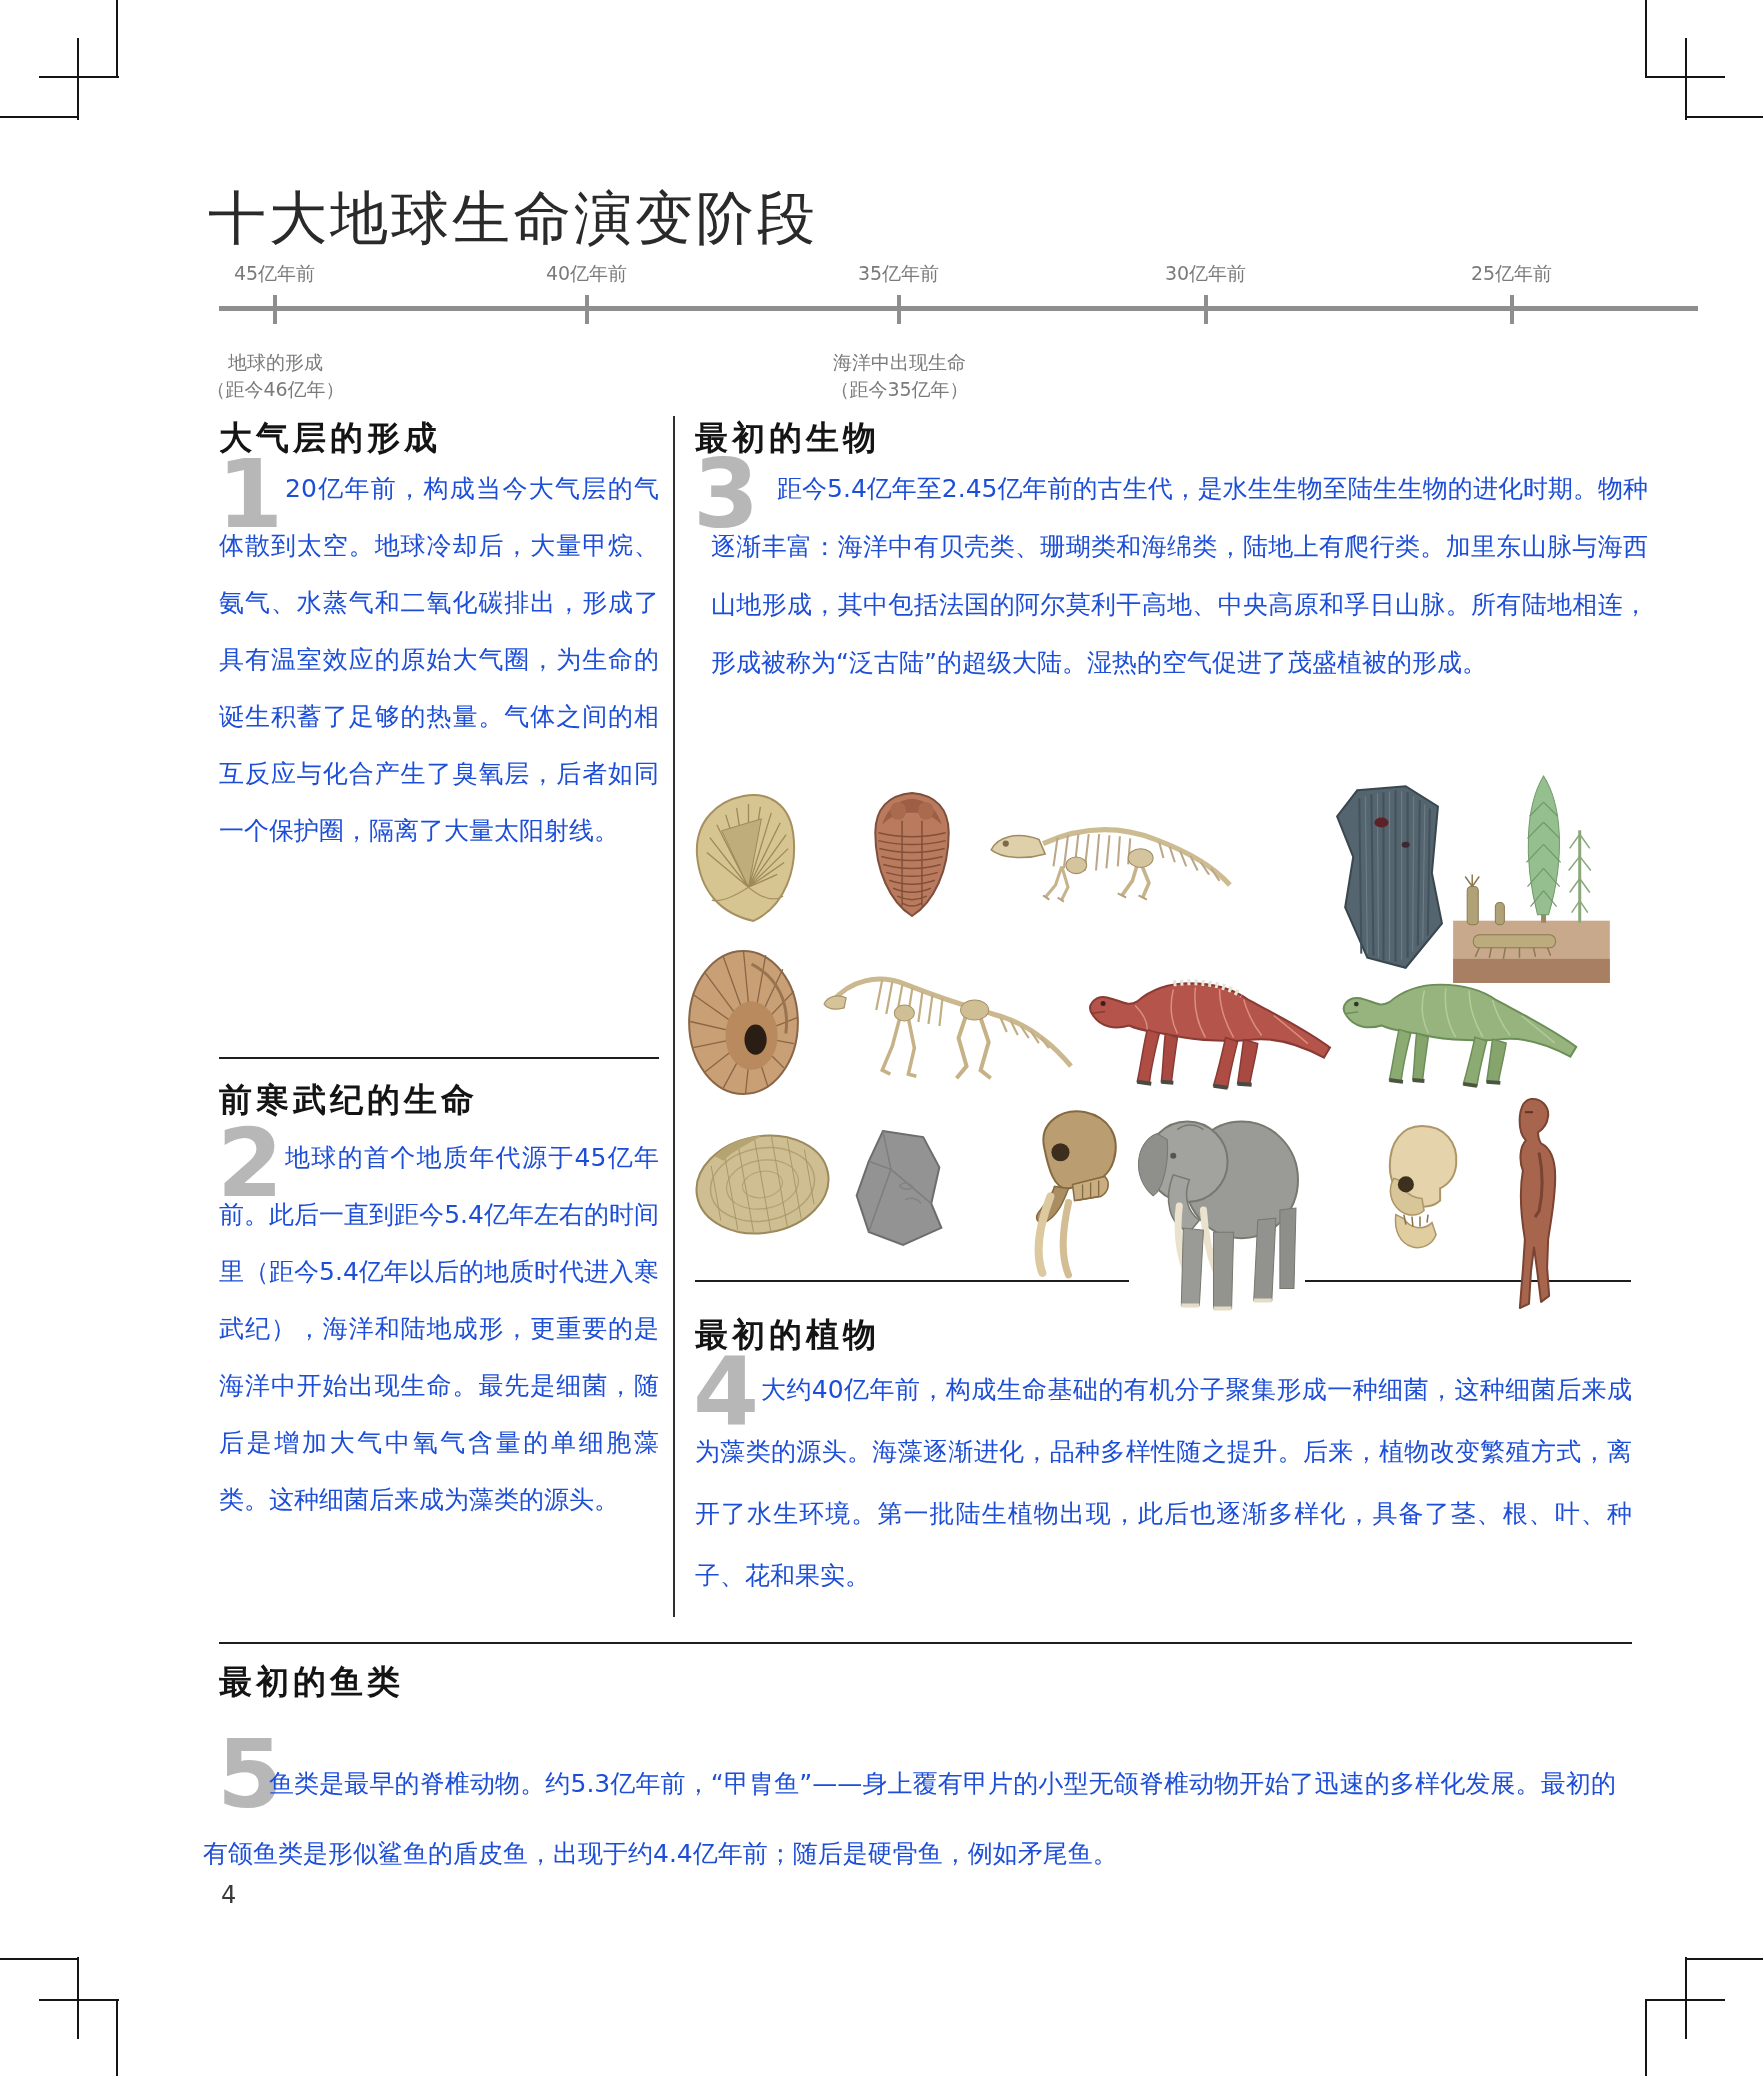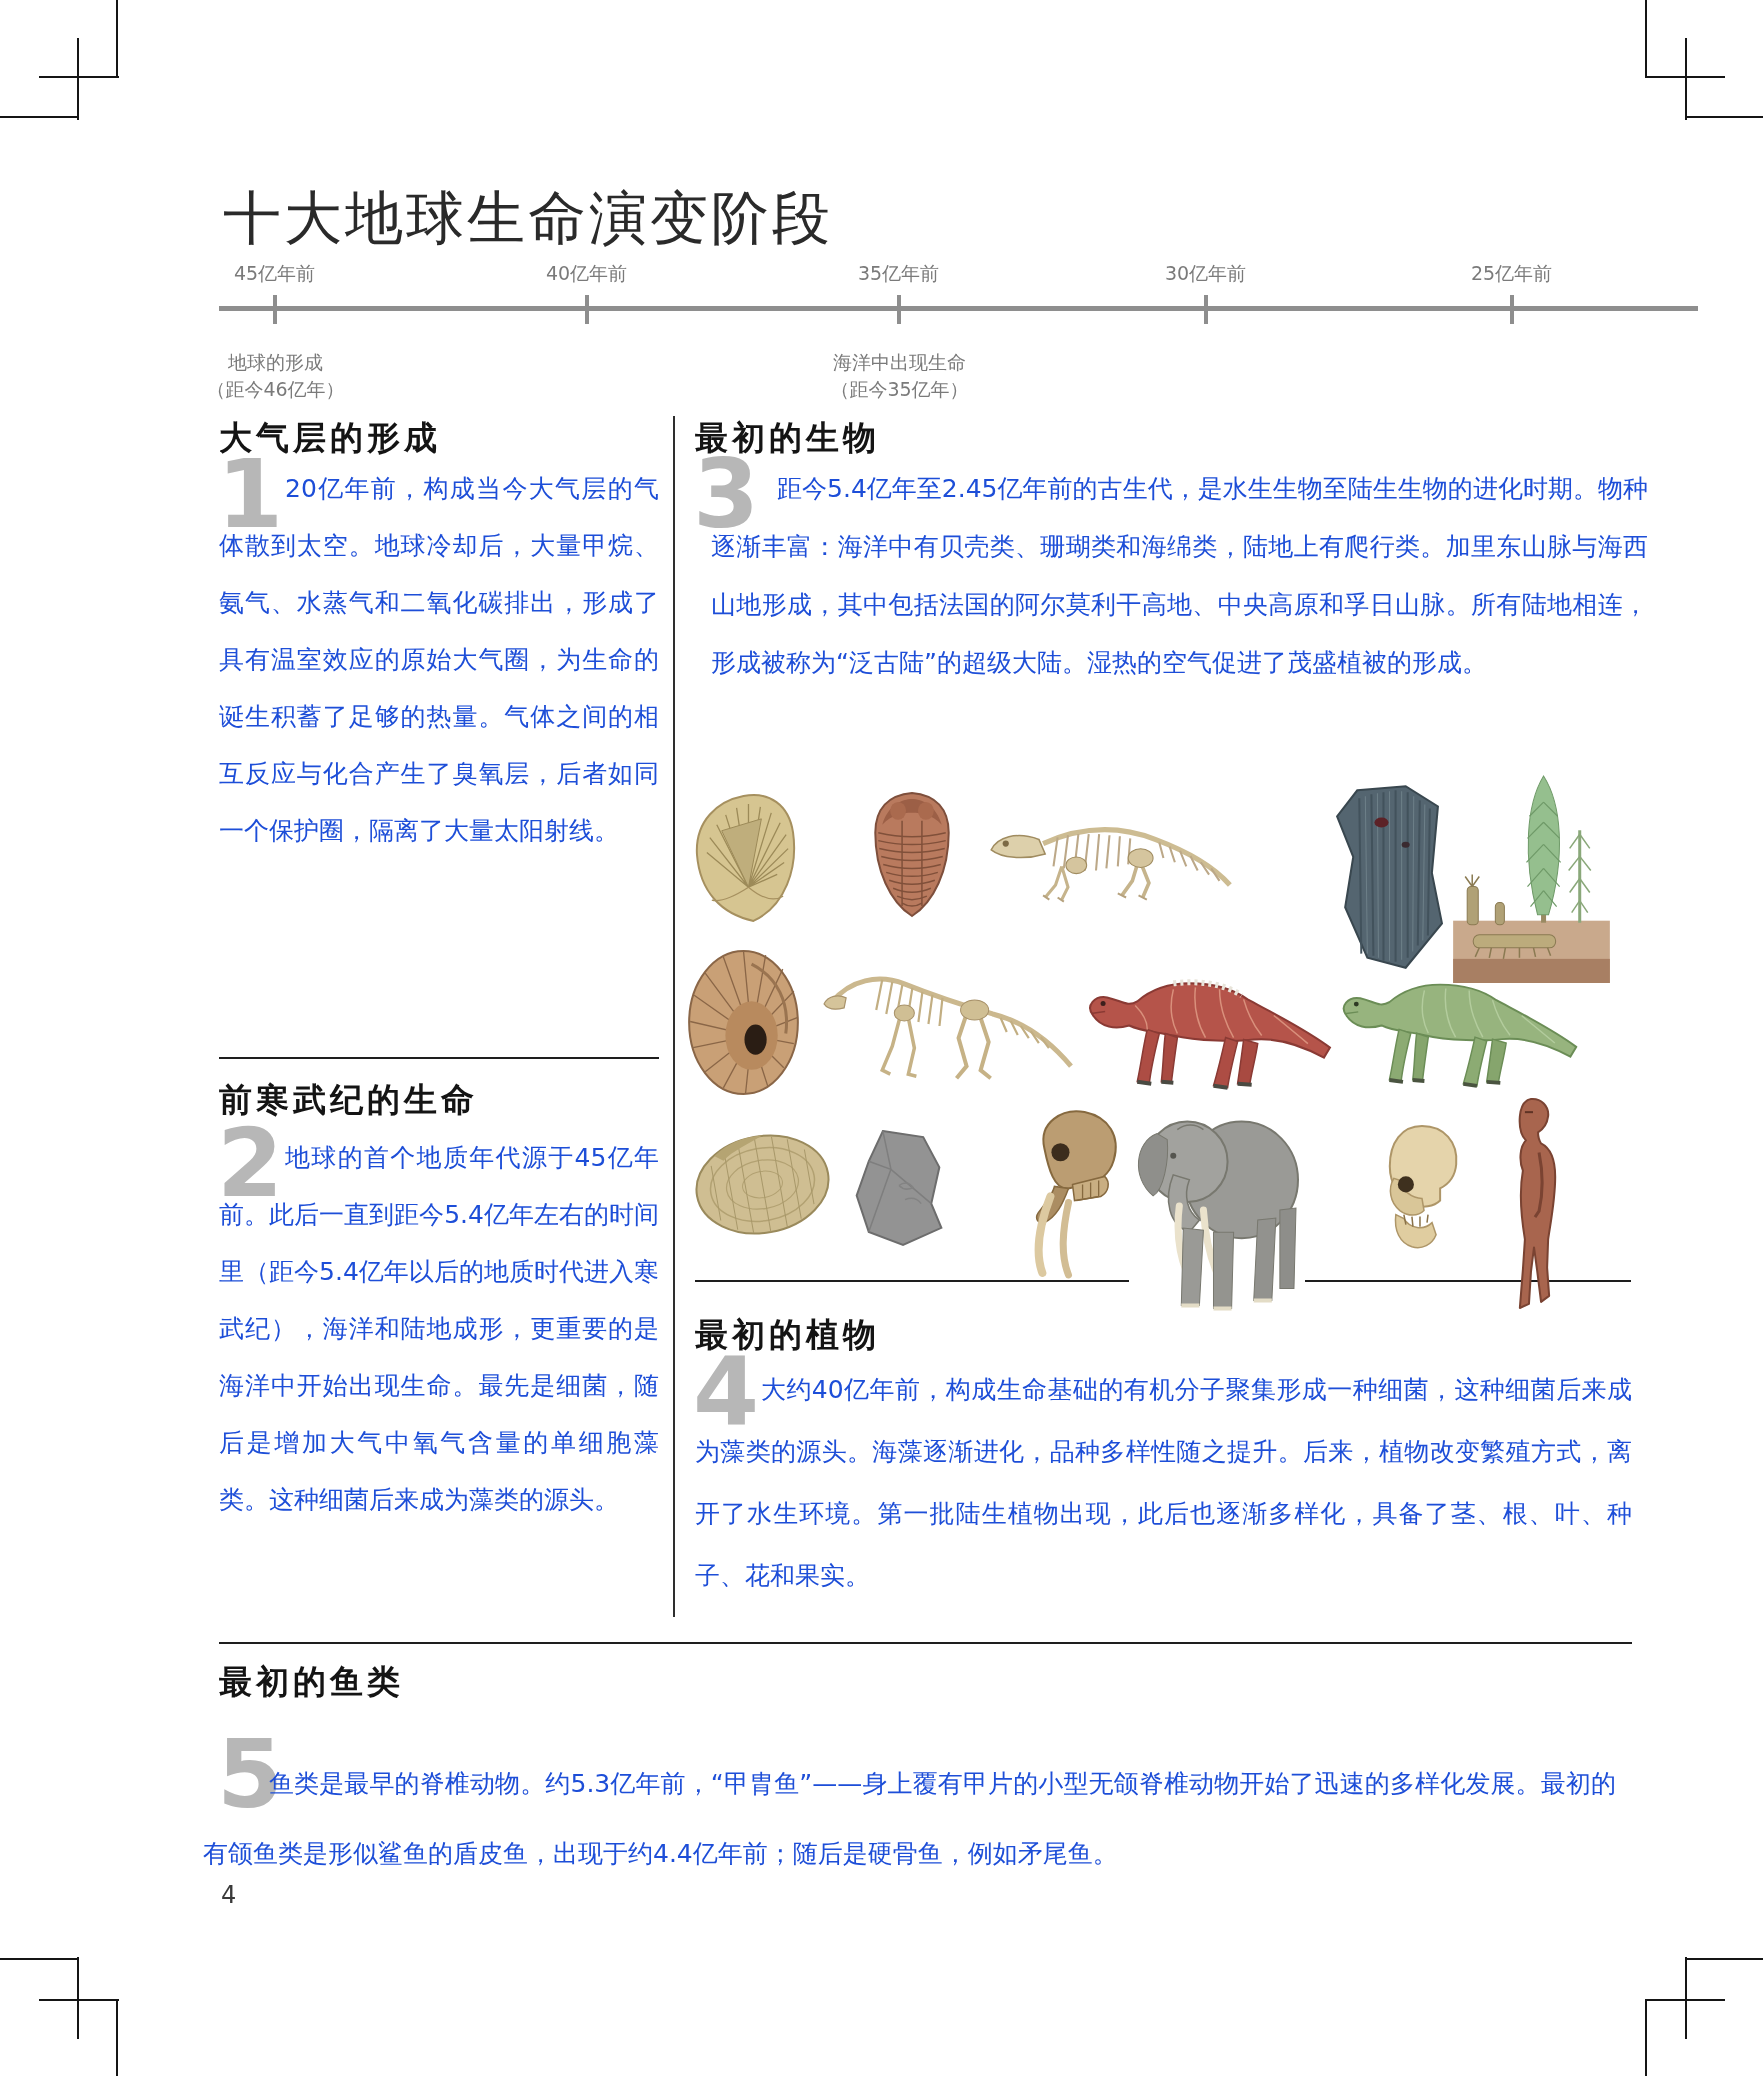--- a/index.html
+++ b/index.html
@@ -3,21 +3,21 @@
 <meta charset="utf-8">
 <style>
   html,body{margin:0;padding:0;background:#e8e8e8;}
   .page{
     position:relative;width:1763px;height:2077px;margin:0 auto;background:#ffffff;
     font-family:"DejaVu Sans","Liberation Sans",sans-serif;color:#2d2d2d;overflow:hidden;
   }
   
   .cm{position:absolute;background:#151515;}
   
-  .title{position:absolute;left:223px;top:141px;font-size:58px;letter-spacing:3px;font-weight:400;color:#2a2a2a;white-space:nowrap;}
+  .title{position:absolute;left:208px;top:141px;font-size:58px;letter-spacing:3px;font-weight:400;color:#2a2a2a;white-space:nowrap;}
   
   .tl-line{position:absolute;left:219px;top:306px;width:1479px;height:5px;background:#8e8e8e;}
   .tick{position:absolute;top:295px;width:4px;height:29px;background:#8e8e8e;}
   .tick-label{position:absolute;top:261px;width:159px;margin-left:-80px;text-align:center;font-size:19px;color:#7a7a7a;white-space:nowrap;}
   .tl-event{position:absolute;top:328px;width:219px;margin-left:-109px;text-align:center;font-size:19px;line-height:27px;color:#7a7a7a;margin-top:21px;}
   
   .vdiv{position:absolute;left:673px;top:416px;width:2px;height:1201px;background:#2e2e2e;}
   .rule{position:absolute;height:2px;background:#1e1e1e;z-index:1;}
   
   .sec-head{position:absolute;font-size:33px;font-weight:bold;color:#141414;letter-spacing:4px;white-space:nowrap;}

